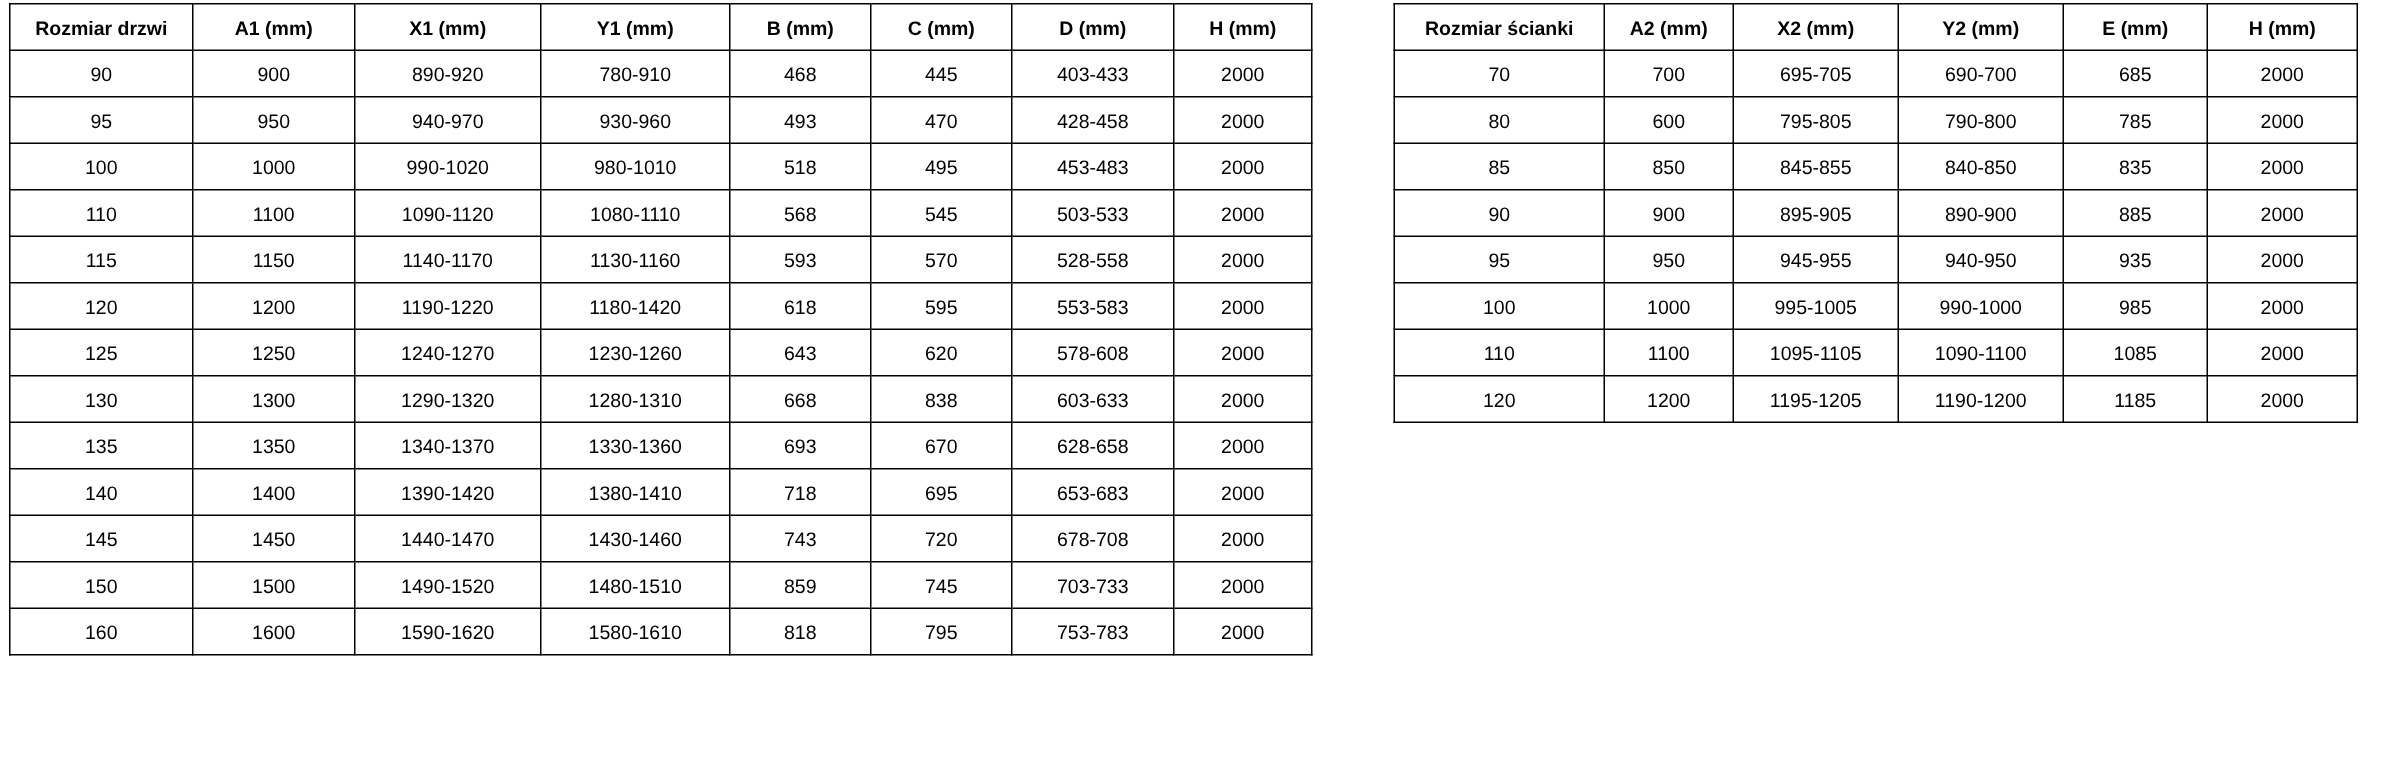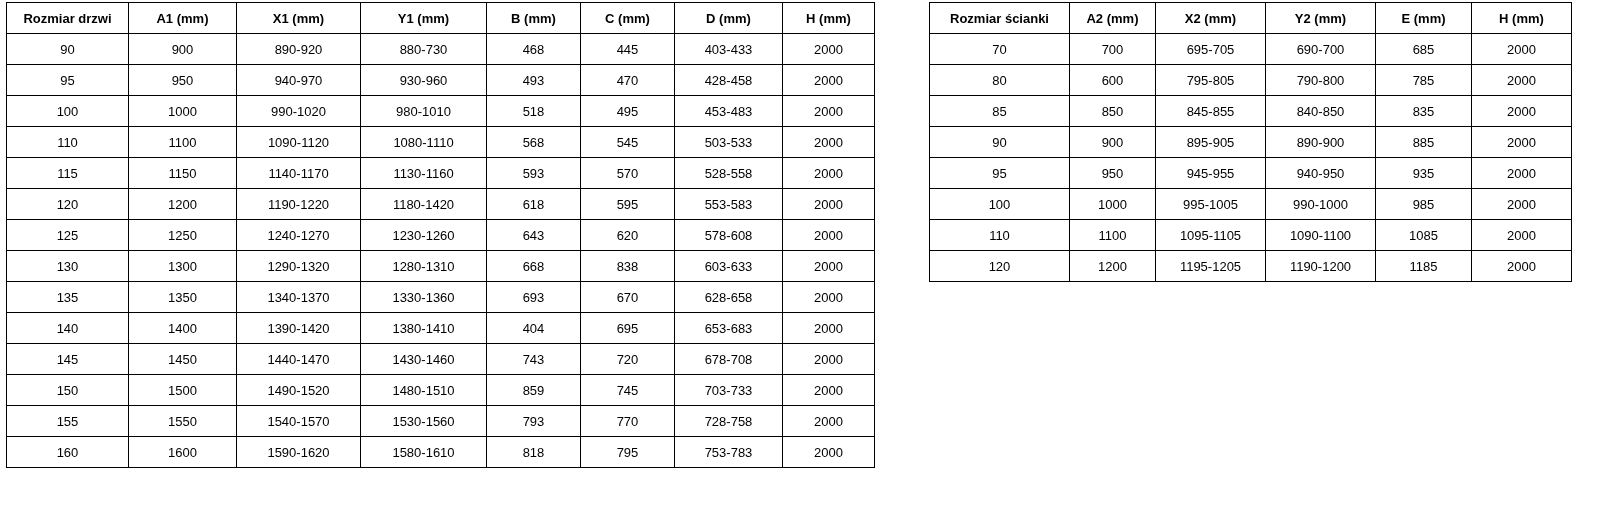--- a/index.html
+++ b/index.html
@@ -95,21 +95,21 @@
         <th>C (mm)</th>
         <th>D (mm)</th>
         <th>H (mm)</th>
       </tr>
     </thead>
     <tbody>
       <tr>
         <td>90</td>
         <td>900</td>
         <td>890-920</td>
-        <td>880-730</td>
+        <td>780-910</td>
         <td>468</td>
         <td>445</td>
         <td>403-433</td>
         <td>2000</td>
       </tr>
       <tr>
         <td>95</td>
         <td>950</td>
         <td>940-970</td>
         <td>930-960</td>
@@ -186,21 +186,21 @@
         <td>693</td>
         <td>670</td>
         <td>628-658</td>
         <td>2000</td>
       </tr>
       <tr>
         <td>140</td>
         <td>1400</td>
         <td>1390-1420</td>
         <td>1380-1410</td>
-        <td>404</td>
+        <td>718</td>
         <td>695</td>
         <td>653-683</td>
         <td>2000</td>
       </tr>
       <tr>
         <td>145</td>
         <td>1450</td>
         <td>1440-1470</td>
         <td>1430-1460</td>
         <td>743</td>
@@ -209,30 +209,20 @@
         <td>2000</td>
       </tr>
       <tr>
         <td>150</td>
         <td>1500</td>
         <td>1490-1520</td>
         <td>1480-1510</td>
         <td>859</td>
         <td>745</td>
         <td>703-733</td>
-        <td>2000</td>
-      </tr>
-      <tr>
-        <td>155</td>
-        <td>1550</td>
-        <td>1540-1570</td>
-        <td>1530-1560</td>
-        <td>793</td>
-        <td>770</td>
-        <td>728-758</td>
         <td>2000</td>
       </tr>
       <tr>
         <td>160</td>
         <td>1600</td>
         <td>1590-1620</td>
         <td>1580-1610</td>
         <td>818</td>
         <td>795</td>
         <td>753-783</td>

